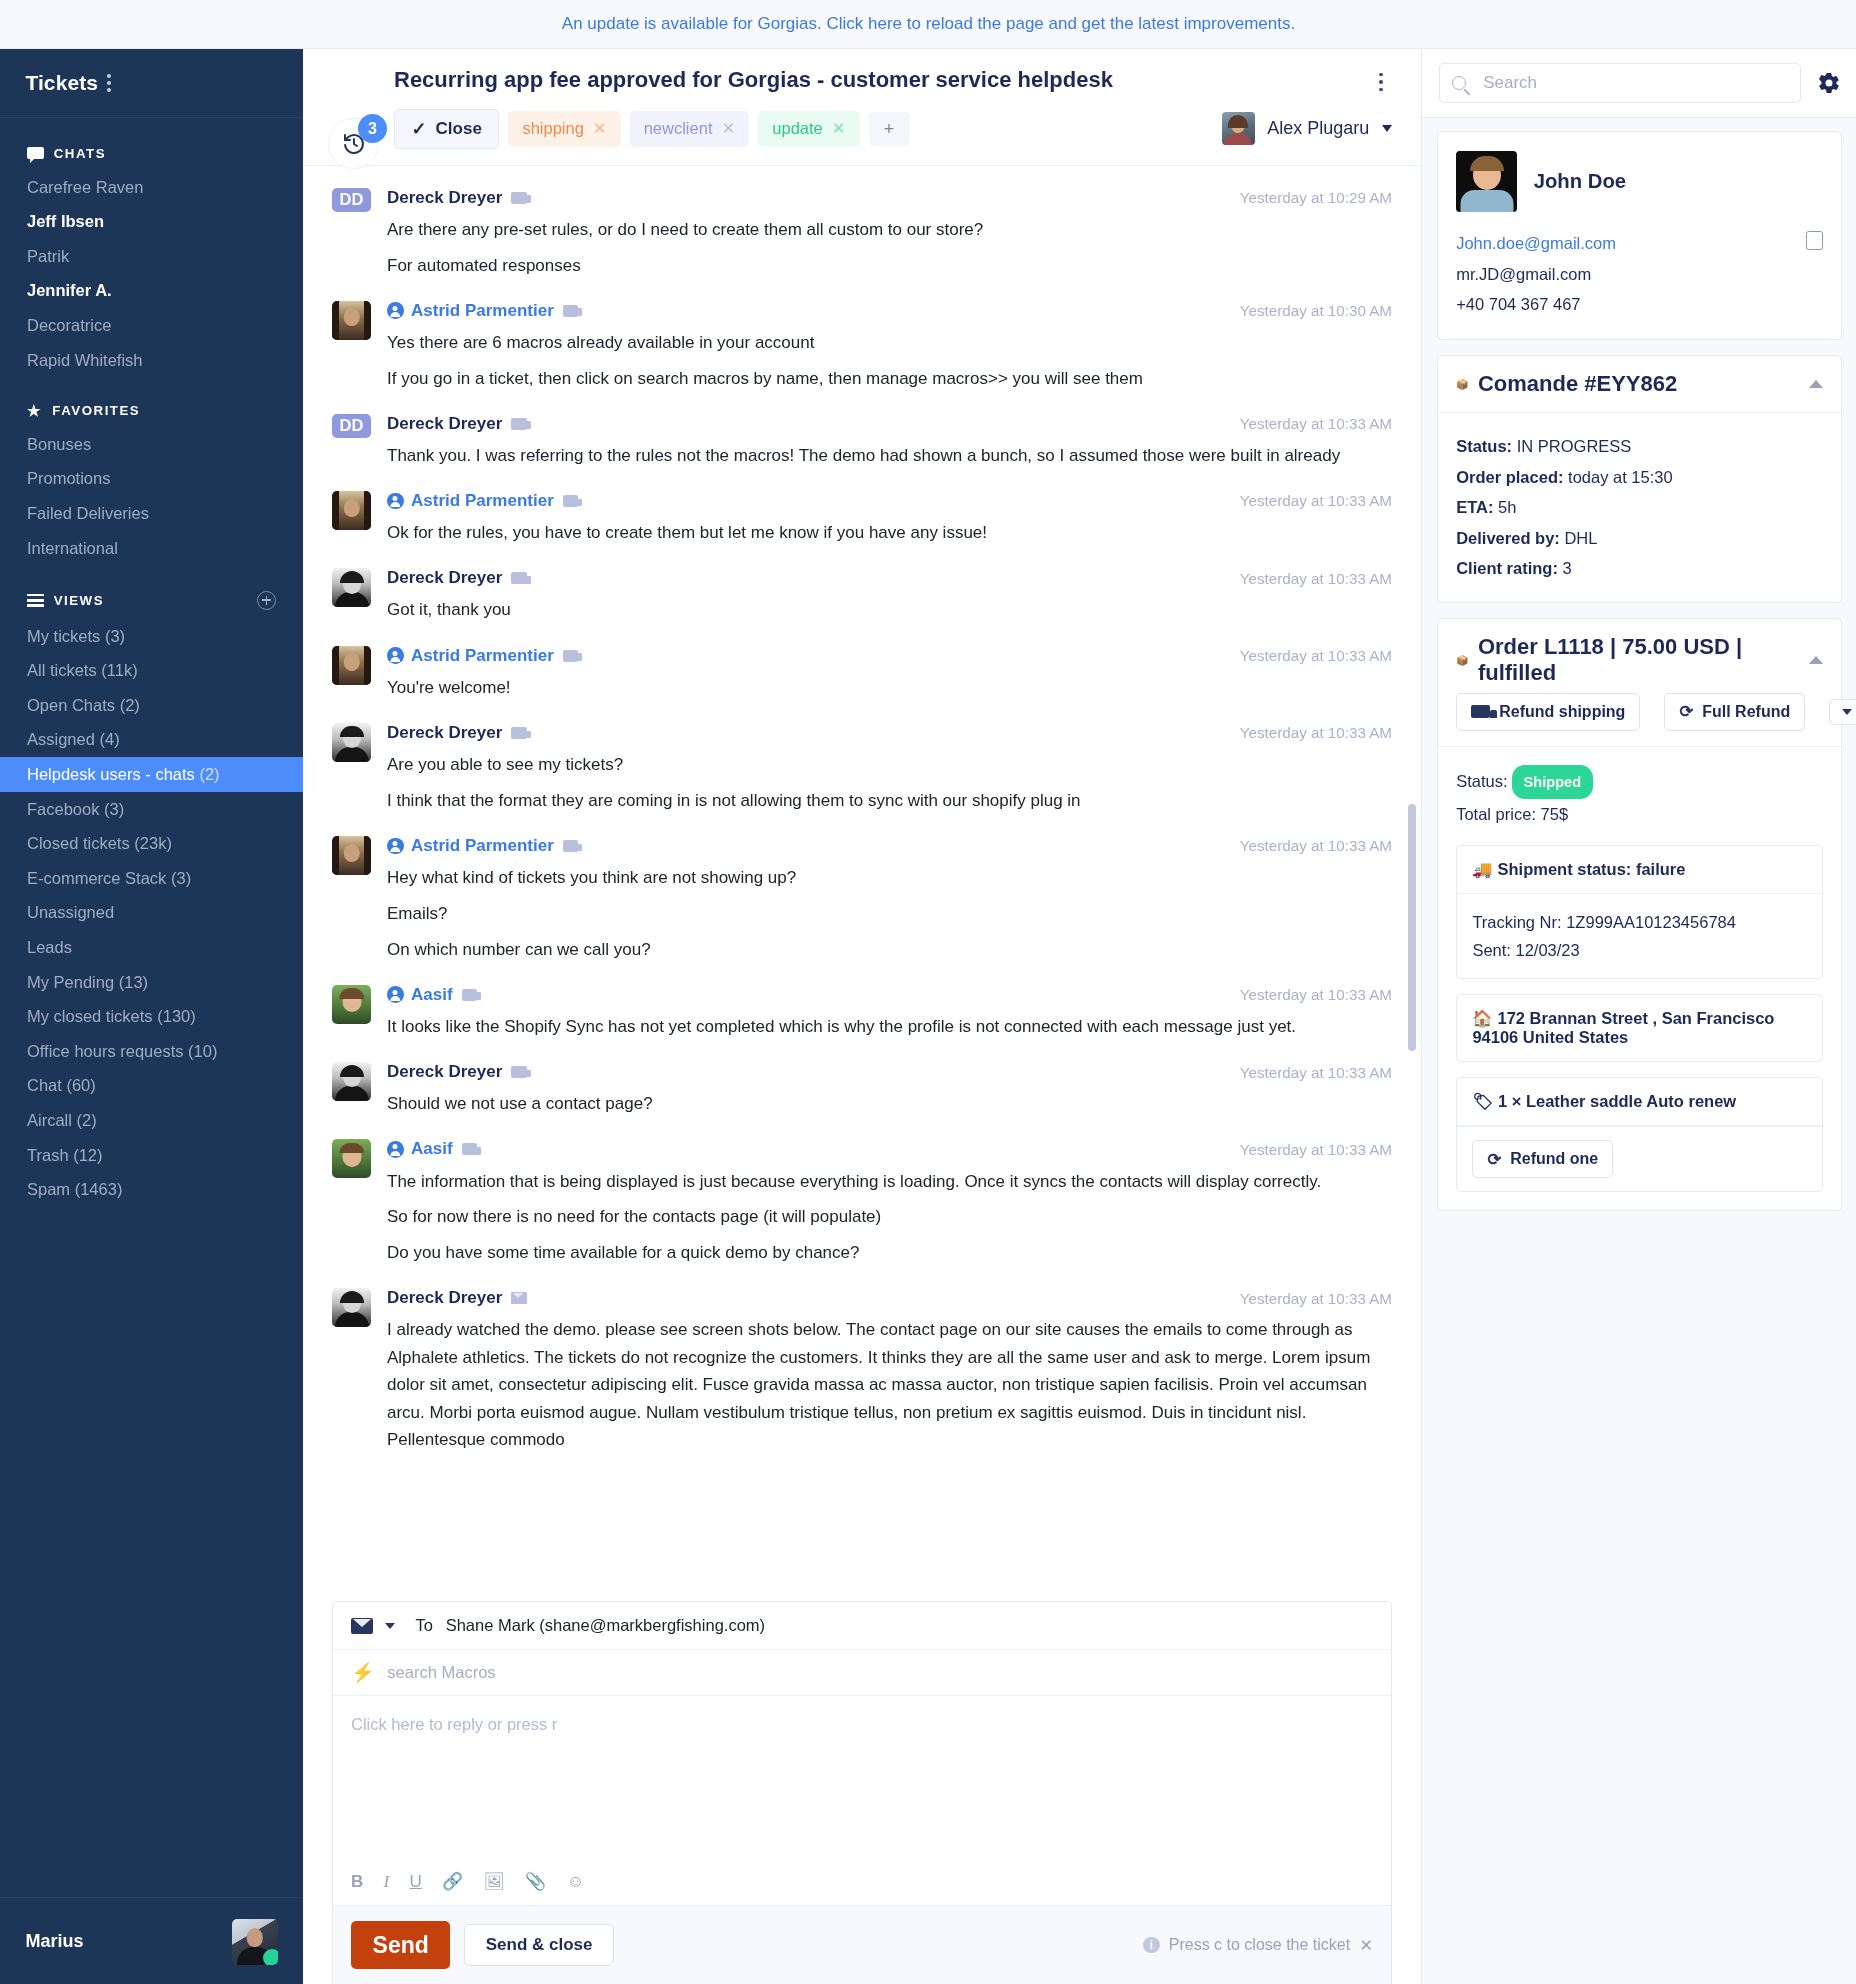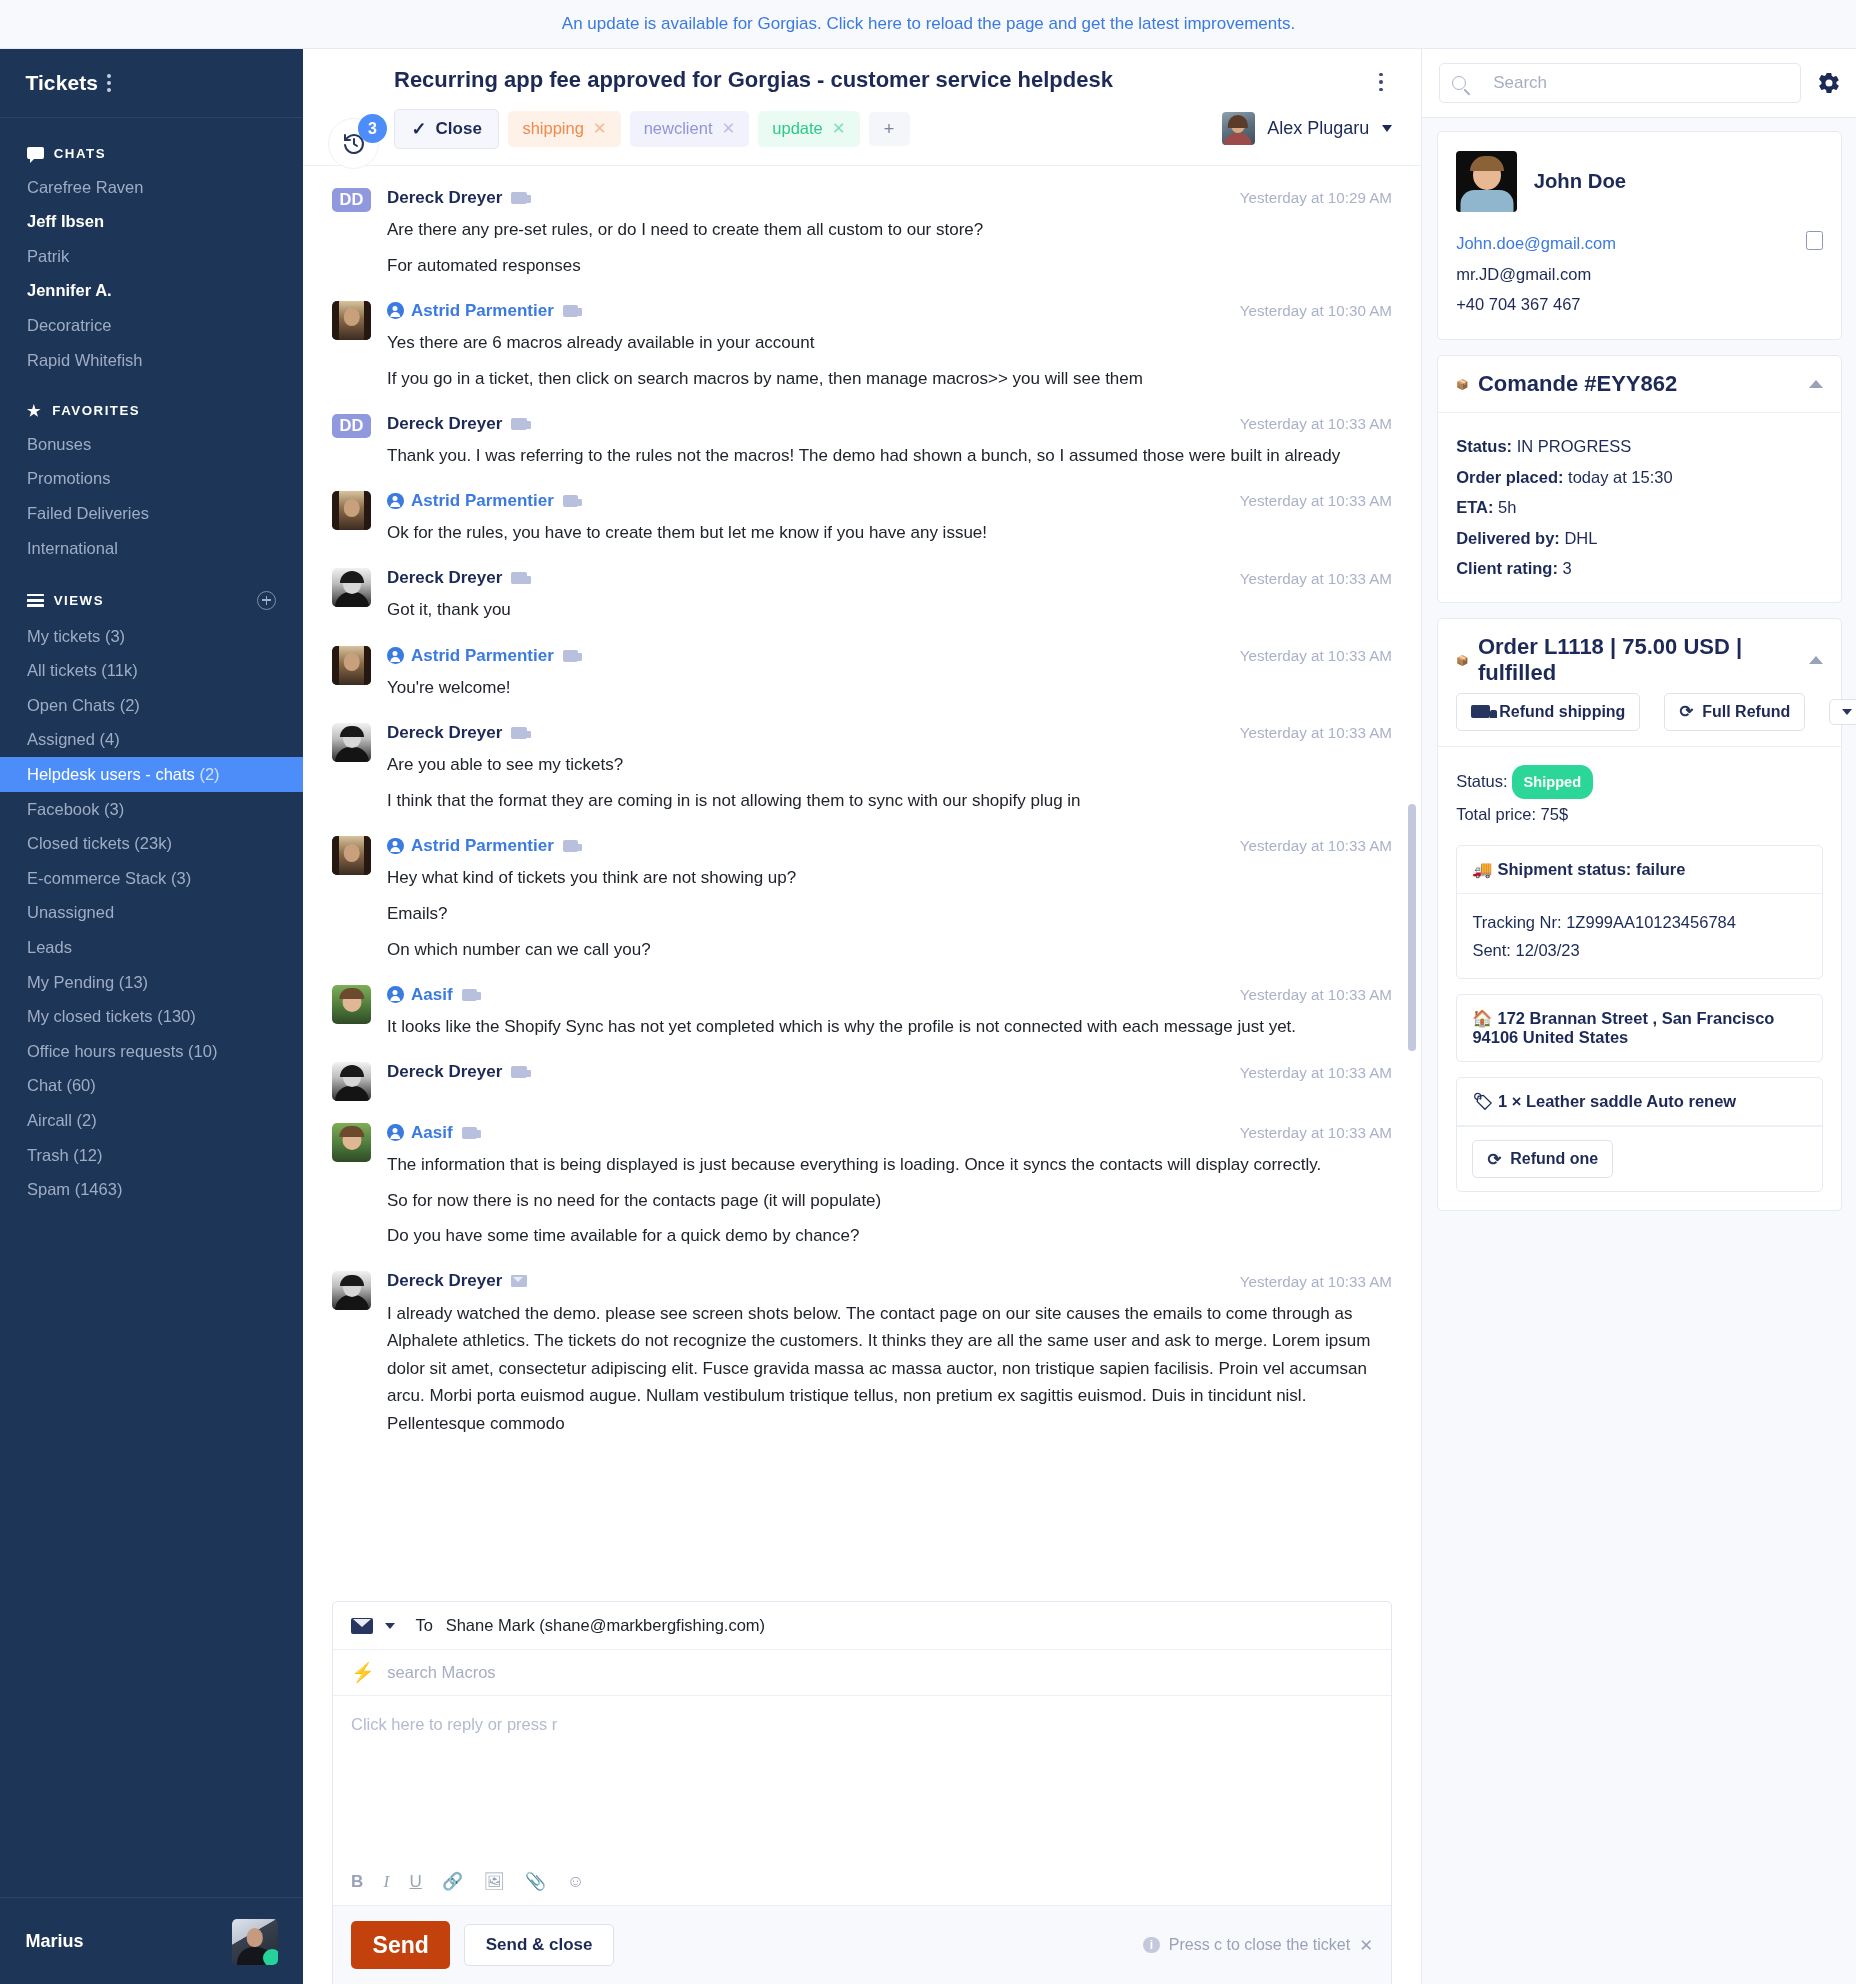--- a/index.html
+++ b/index.html
@@ -298,21 +298,21 @@
   
   .right {
     width: 435px; flex: 0 0 435px; background: #f7f9fc;
     display: flex; flex-direction: column; min-height: 0;
   }
   .r-search-bar {
     flex: 0 0 69px; background: #fff; border-bottom: 0.6px solid #e6eaf2;
     display: flex; align-items: center; gap: 15.2px; padding: 0 16.5px;
   }
   .search-box {
-    flex: 1 1 auto; display: flex; align-items: center; gap: 27px;
+    flex: 1 1 auto; display: flex; align-items: center; gap: 17px;
     border: 0.6px solid #e2e7f1; border-radius: 5.1px; padding: 9px 12.7px; background: #fff;
   }
   .mag {
     width: 14px; height: 14px; border: 1.9px solid #aab2c9; border-radius: 50%;
     position: relative; flex: 0 0 14px;
   }
   .mag:after { content:""; position:absolute; right:-5.7px; bottom:-3.8px; width:7.6px;height:1.9px;
     background:#aab2c9; transform: rotate(45deg); border-radius:1.3px; }
   .search-box input {
     border: none; outline: none; font-size: 17px; color: #1d2a57; width: 100%;
@@ -664,20 +664,21 @@
               <span class="h"></span>
               <span class="hair"></span>
             </div>
           </div>
           <div class="body">
             <div class="msg-head">
               <span class="sender">Dereck Dreyer</span>
               <span class="ico-chan chat"></span>
               <span class="msg-time">Yesterday at 10:33 AM</span>
             </div>
+            <div class="msg-line">Should we not use a contact page?</div>
           </div>
         </div>
         <div class="msg">
           <div class="avatar-col">
             <div class="avatar av-photo-a"><span class="b"></span><span class="h"></span><span class="hair"></span></div>
           </div>
           <div class="body">
             <div class="msg-head">
               <span class="person-circle"></span>
               <span class="sender agent">Aasif</span>

